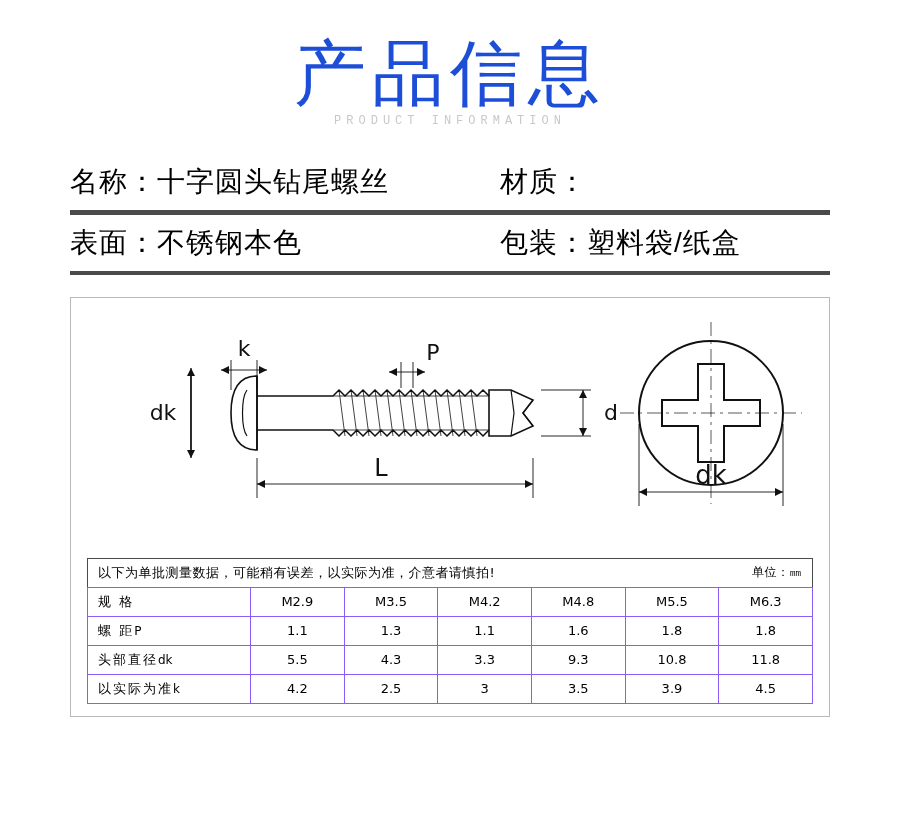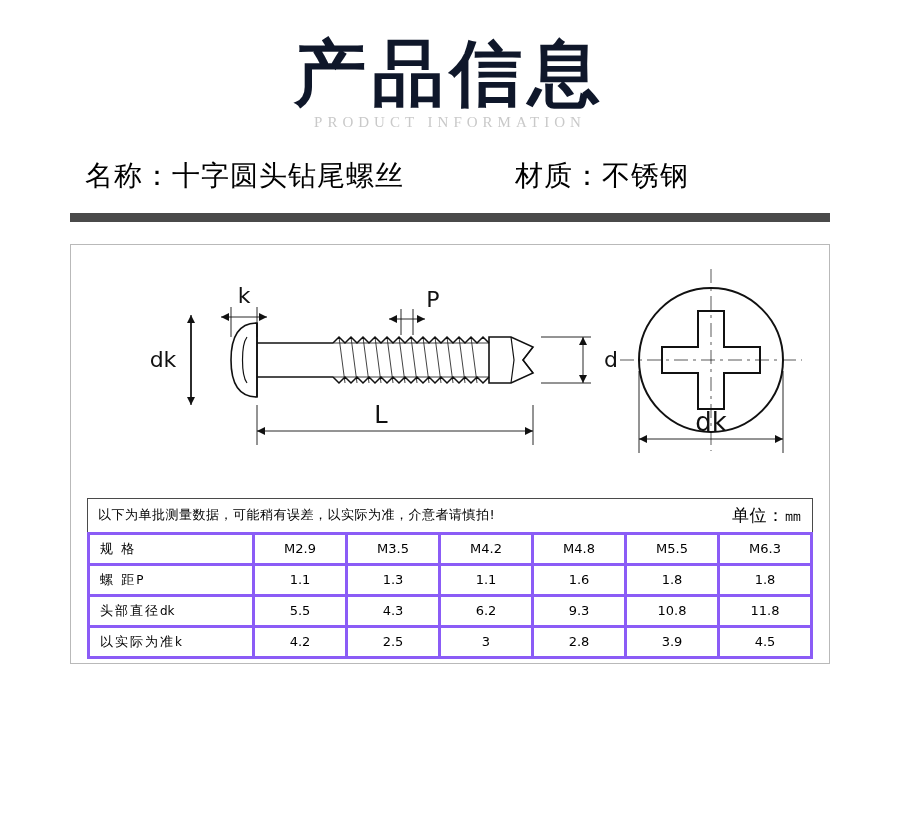--- a/index.html
+++ b/index.html
@@ -24,44 +24,43 @@
   }
 
   
   .title-block {
     text-align: center;
     padding-top: 36px;
   }
   .main-title {
     font-family: "DejaVu Sans", "Liberation Sans", sans-serif;
     font-size: 72px;
-    font-weight: bold;
+    font-weight: normal;
     letter-spacing: 6px;
     line-height: 1.05;
-    color: #0f172a;
+    color: #1d4ed8;
   }
   .sub-title {
     margin-top: 2px;
-    font-size: 15px;
+    font-size: 12px;
     letter-spacing: 5px;
     color: #c9c9c9;
-    font-family: Liberation Serif, serif;
+    font-family: Liberation Mono, monospace;
   }
 
   
   .info-wrap {
     margin: 26px 70px 0 70px;
   }
   .info-row {
     display: flex;
-    align-items: flex-start;
+    align-items: center;
     height: 56px;
     font-size: 28px;
     letter-spacing: 1px;
-    margin-left: 15px;
   }
   .info-row .cell-left {
     width: 420px;
     display: flex;
     align-items: center;
   }
   .info-row .cell-right {
     flex: 1;
     display: flex;
     align-items: center;
@@ -89,42 +88,42 @@
   .drawing-area {
     position: relative;
     height: 270px;
   }
 
   
   .table-area {
     position: absolute;
     left: 16px;
     right: 16px;
-    bottom: 4px;
+    bottom: 12px;
   }
   .note-row {
     border: 1px solid #4a4a4a;
     border-bottom: none;
     display: flex;
     align-items: center;
     justify-content: space-between;
     padding: 5px 10px;
     font-size: 13px;
     font-family: "DejaVu Sans", "Liberation Sans", sans-serif;
     letter-spacing: 0.5px;
   }
-  .note-unit { font-size: 17px; }
+  .note-unit { font-size: 12px; }
   table.spec {
     border-collapse: collapse;
     width: 100%;
     font-size: 13px;
     font-family: "DejaVu Sans", "Liberation Sans", sans-serif;
   }
   table.spec td {
-    border: 3px solid #8b5cf6;
+    border: 1px solid #8b5cf6;
     text-align: center;
     padding: 3px 2px;
     height: 22px;
   }
   table.spec td.rowhead {
     text-align: left;
     padding-left: 10px;
     letter-spacing: 2px;
     width: 150px;
   }
@@ -147,26 +146,35 @@
 
   <div class="info-wrap">
 
     <div class="info-row">
       <div class="cell-left">
         <span class="info-label">名称：</span>
         <span class="info-value">十字圆头钻尾螺丝</span>
       </div>
       <div class="cell-right">
         <span class="info-label">材质：</span>
-        <span class="info-value">不锈钢</span>
       </div>
     </div>
 
     <div class="rule"></div>
 
+    <div class="info-row">
+      <div class="cell-left">
+        <span class="info-label">表面：</span>
+        <span class="info-value">不锈钢本色</span>
+      </div>
+      <div class="cell-right">
+        <span class="info-label">包装：</span>
+        <span class="info-value">塑料袋/纸盒</span>
+      </div>
+    </div>
 
     <div class="rule thin"></div>
   </div>
 
   <div class="diagram-panel">
 
     <div class="drawing-area">
       <svg class="screw-svg" width="758" height="270" viewBox="0 0 758 270">
         <g stroke="#111" fill="none" stroke-width="1.4">
 
@@ -286,33 +294,33 @@
             <td>1.6</td>
             <td>1.8</td>
             <td>1.8</td>
           </tr>
           <tr>
             <td class="rowhead">
               <span>头部直径</span><span class="sub">dk</span>
             </td>
             <td>5.5</td>
             <td>4.3</td>
-            <td>6.2</td>
+            <td>3.3</td>
             <td>9.3</td>
             <td>10.8</td>
             <td>11.8</td>
           </tr>
           <tr>
             <td class="rowhead">
               <span>以实际为准</span><span class="sub">k</span>
             </td>
             <td>4.2</td>
             <td>2.5</td>
             <td>3</td>
-            <td>2.8</td>
+            <td>3.5</td>
             <td>3.9</td>
             <td>4.5</td>
           </tr>
         </tbody>
       </table>
     </div>
 
   </div>
 </div>
 

